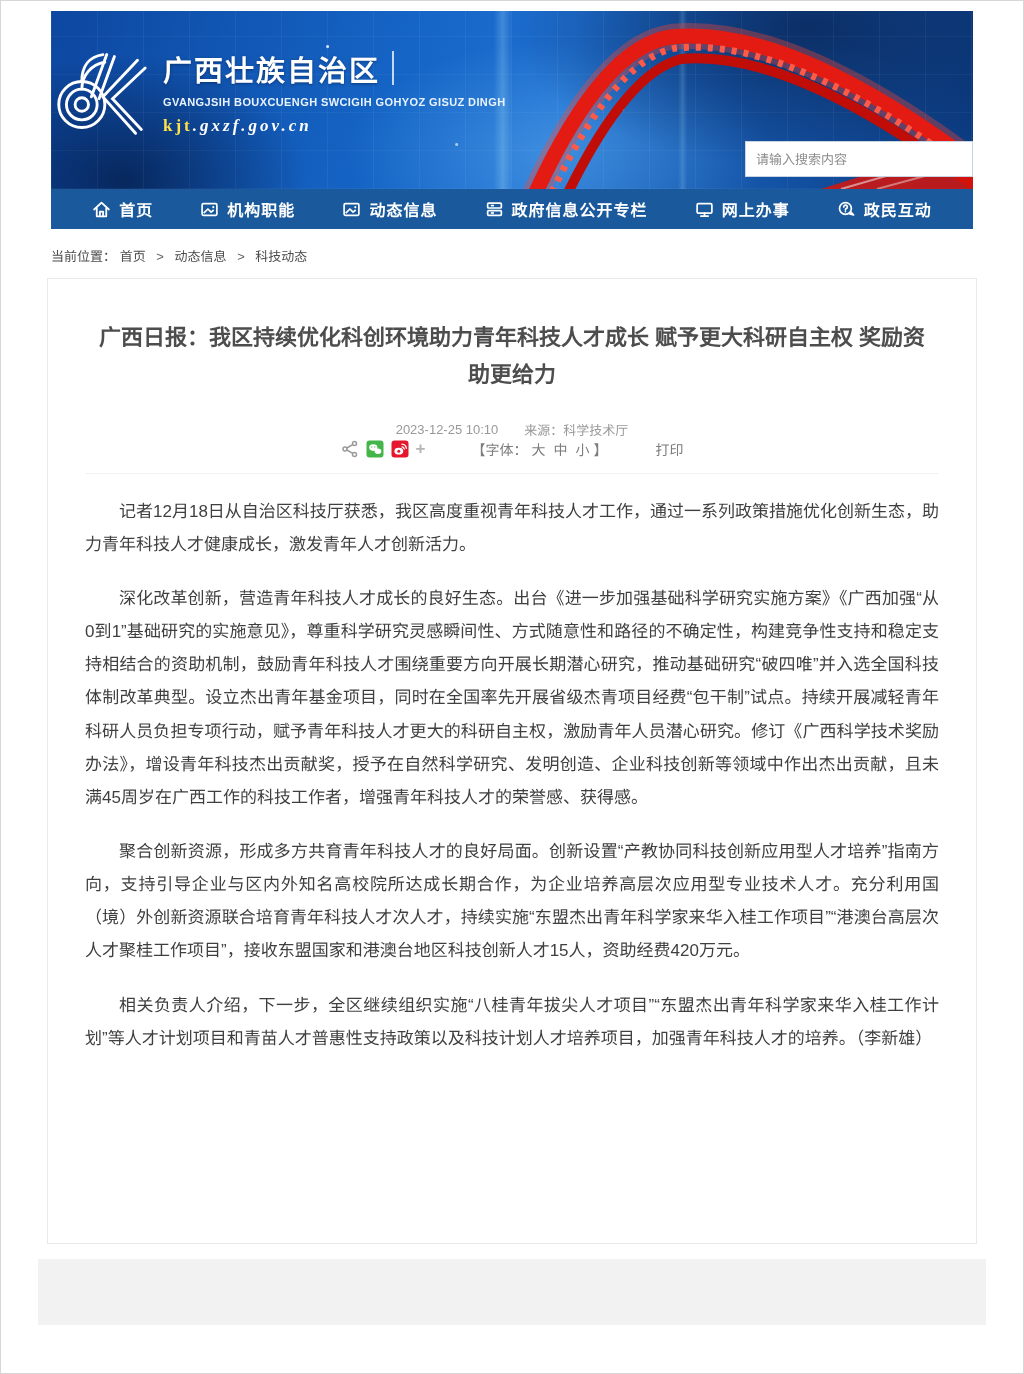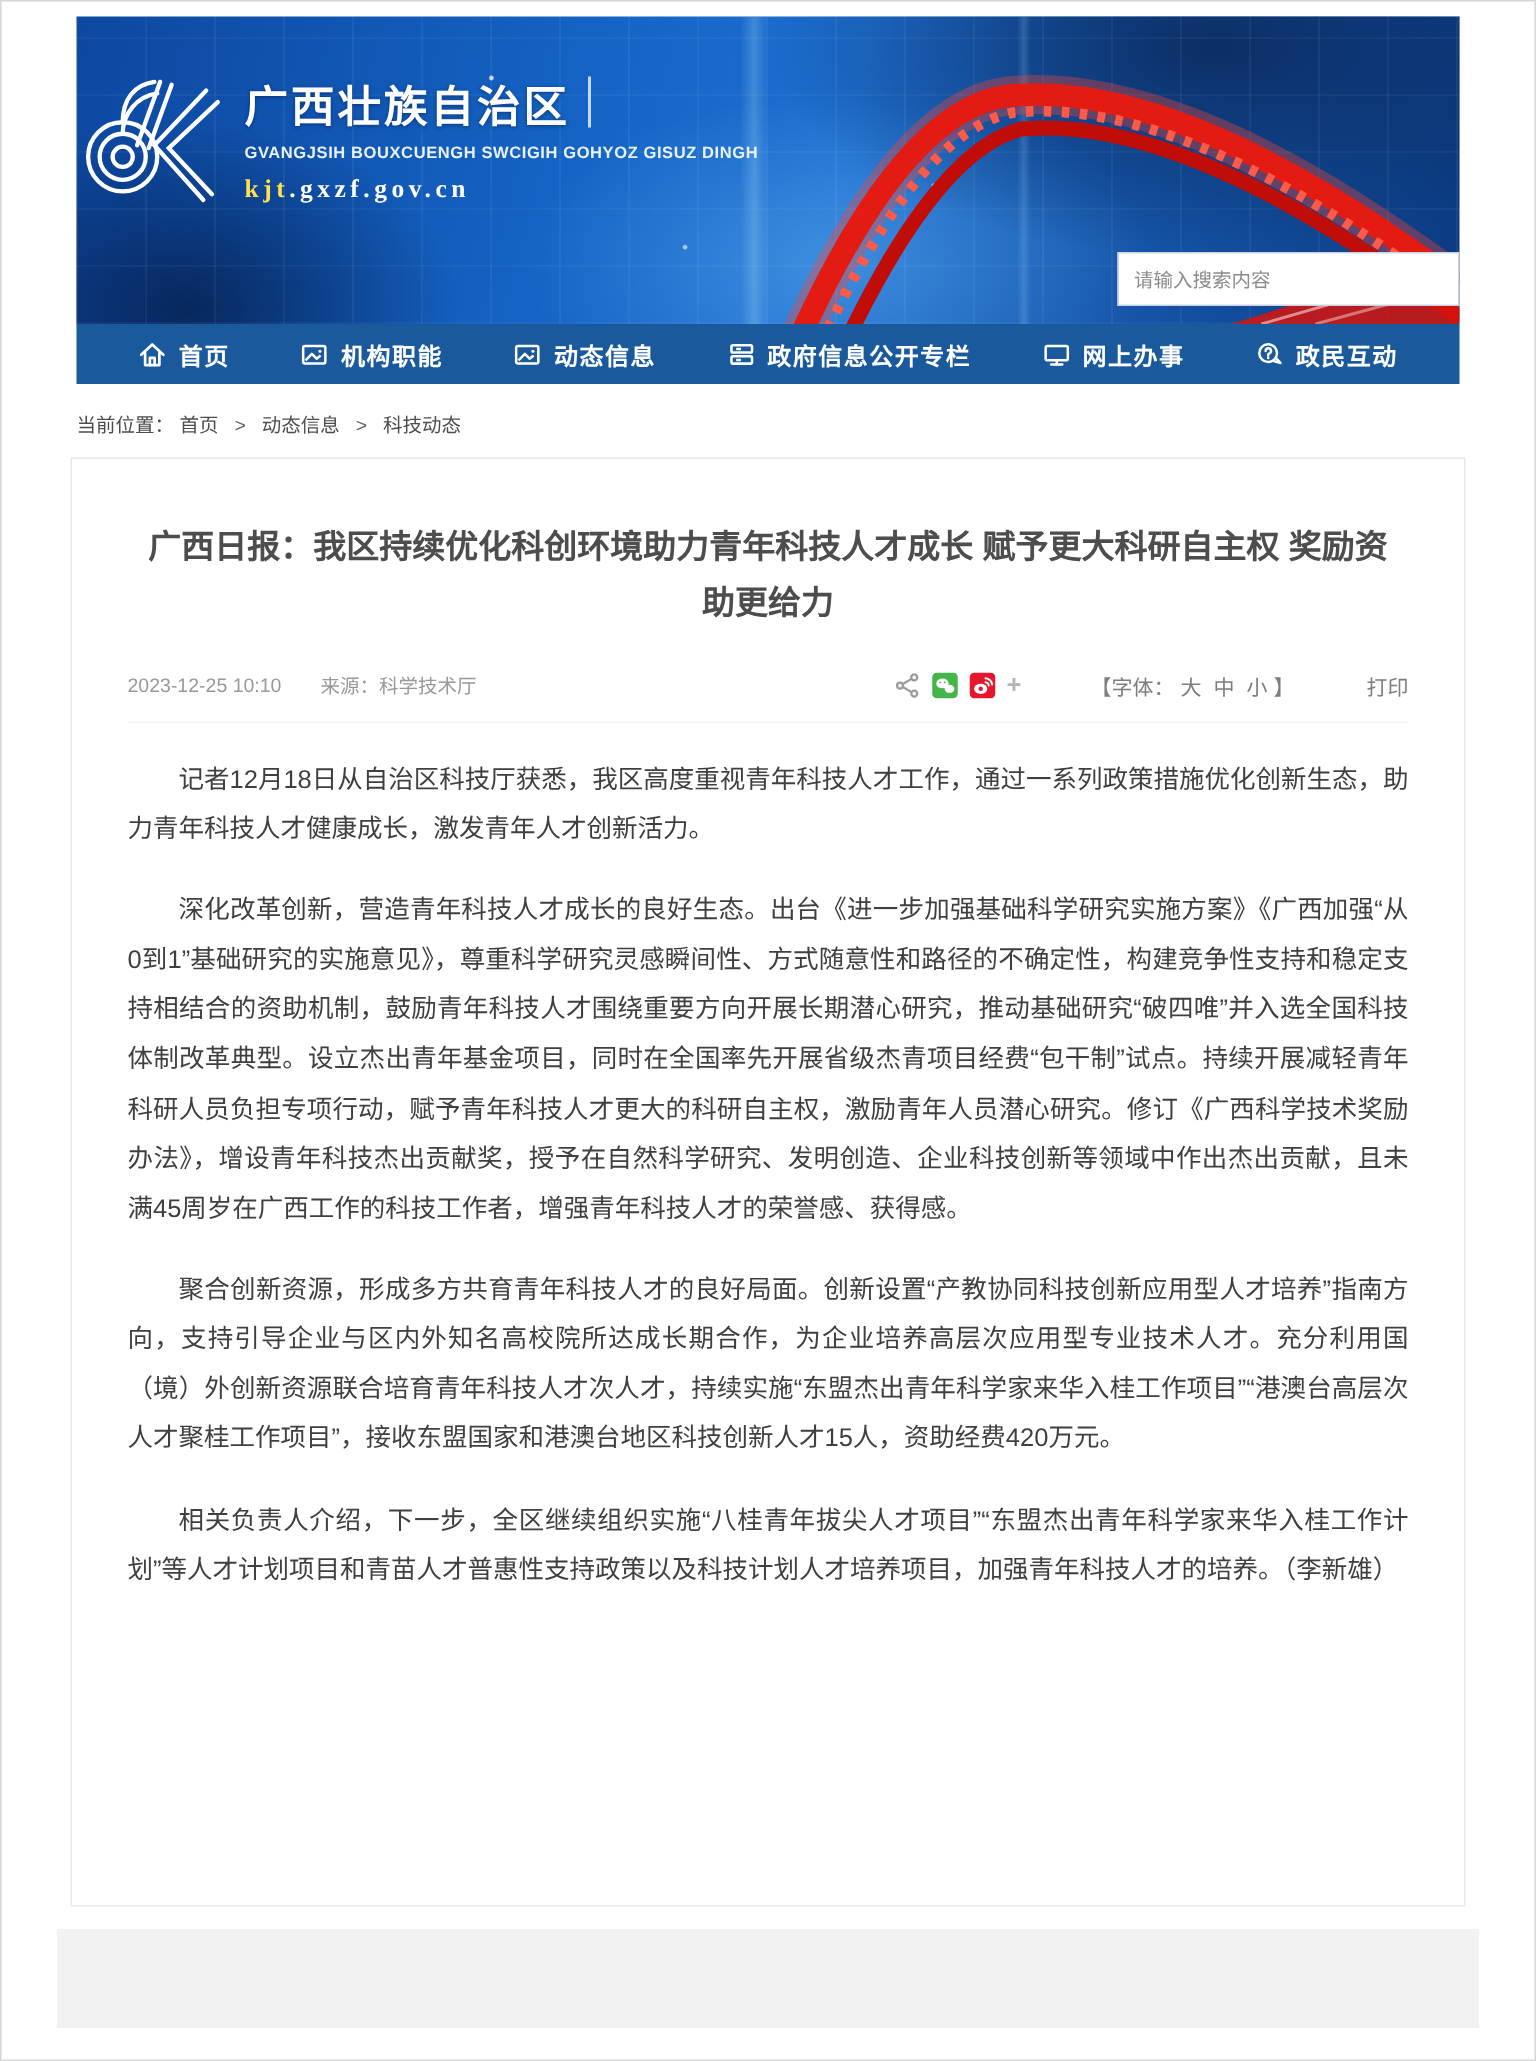--- a/index.html
+++ b/index.html
@@ -6,21 +6,21 @@
   html,body { background:#fff; }
   body { font-family:"Liberation Sans","DejaVu Sans",sans-serif; }
   .page {
     width:1024px; min-height:1374px; margin:0 auto; background:#fff;
     border:1px solid #d6d6d6; position:relative; overflow:hidden;
   }
   .container { width:922px; margin:0 auto; }
 
   
   .banner {
-    position:relative; height:205px; margin-top:10px; overflow:hidden;
+    position:relative; height:178px; margin-top:10px; overflow:hidden;
     background:
       radial-gradient(ellipse 420px 200px at 82% 10%, rgba(10,40,90,.85), rgba(10,40,90,0) 70%),
       radial-gradient(ellipse 300px 160px at 55% 80%, rgba(120,200,255,.35), rgba(120,200,255,0) 70%),
       radial-gradient(ellipse 260px 180px at 8% 95%, rgba(2,12,40,.6), rgba(2,12,40,0) 70%),
       linear-gradient(104deg,#0d47a0 0%,#1565c6 38%,#1e6fd0 55%,#0b3a80 100%);
   }
   .banner::before { 
     content:""; position:absolute; inset:0; pointer-events:none;
     background:
       repeating-linear-gradient(90deg, rgba(255,255,255,.05) 0 1px, transparent 1px 46px),
@@ -38,21 +38,21 @@
   .bridge-svg { position:absolute; right:0; bottom:0; width:452px; height:178px; z-index:1; }
   .logo { position:absolute; left:2px; top:36px; width:96px; height:92px; z-index:2; }
   .site-ident { position:absolute; left:112px; top:36px; z-index:2; color:#fff; }
   .site-names { display:flex; align-items:center; }
   .region-name { font-size:29px; font-weight:bold; letter-spacing:2px; text-shadow:0 1px 3px rgba(0,20,60,.5); }
   .name-divider { width:2px; height:34px; background:rgba(255,255,255,.75); margin:0 12px; }
   .dept-name { font-size:33px; font-weight:bold; letter-spacing:2px; text-shadow:0 1px 3px rgba(0,20,60,.5); }
   .zhuang-name { margin-top:7px; font-size:11px; letter-spacing:.4px; color:#e9f3ff; font-weight:bold; }
   .site-url { margin-top:8px; font-size:17px; font-weight:bold; letter-spacing:3px; font-family:"Liberation Serif","DejaVu Serif",serif; }
   .url-hl { color:#ffe14d; }
-  .url-rest { color:#fff; }
+  .url-rest { color:#fff;font-style:italic; }
   .search-box {
     position:absolute; right:0; bottom:12px; z-index:3;
     width:228px; height:36px; background:#fff; border:1px solid #c9d4e2;
     display:flex; align-items:center;
   }
   .search-box input {
     flex:1; height:100%; border:none; outline:none; padding:0 10px;
     font-size:13px; color:#333; font-family:inherit; background:transparent;
   }
   .search-box input::placeholder { color:#8c8c8c; }
@@ -75,21 +75,21 @@
   .article-box {
     width:930px; margin:13px auto 0; border:1px solid #e9e9e9;
     padding:40px 37px 58px; min-height:966px; background:#fff;
   }
   .article-title {
     text-align:center; font-size:22px; font-weight:bold; color:#4d4d4d;
     line-height:1.7; padding:0 8px;
   }
   .article-meta {
     margin-top:26px; display:flex; align-items:center; justify-content:space-between;
-    font-size:13px; color:#999; padding-bottom:14px; border-bottom:1px solid #f2f2f2;
+    font-size:13px; color:#999; padding-bottom:14px; border-bottom:1px solid #f2f2f2;flex-direction:column;
   }
   .meta-left { display:flex; align-items:center; }
   .meta-date { color:#999; }
   .meta-source { margin-left:26px; color:#999; }
   .meta-right { display:flex; align-items:center; }
   .share-group { display:flex; align-items:center; gap:7px; }
   .share-ico { width:18px; height:18px; display:block; cursor:pointer; }
   .share-plus { color:#b5b5b5; font-size:17px; font-weight:bold; line-height:1; cursor:pointer; }
   .fontsize-widget { margin-left:46px; color:#7d7d7d; display:flex; align-items:center; font-size:14px; }
   .fs-opt { margin:0 4px; cursor:pointer; color:#7d7d7d; }

